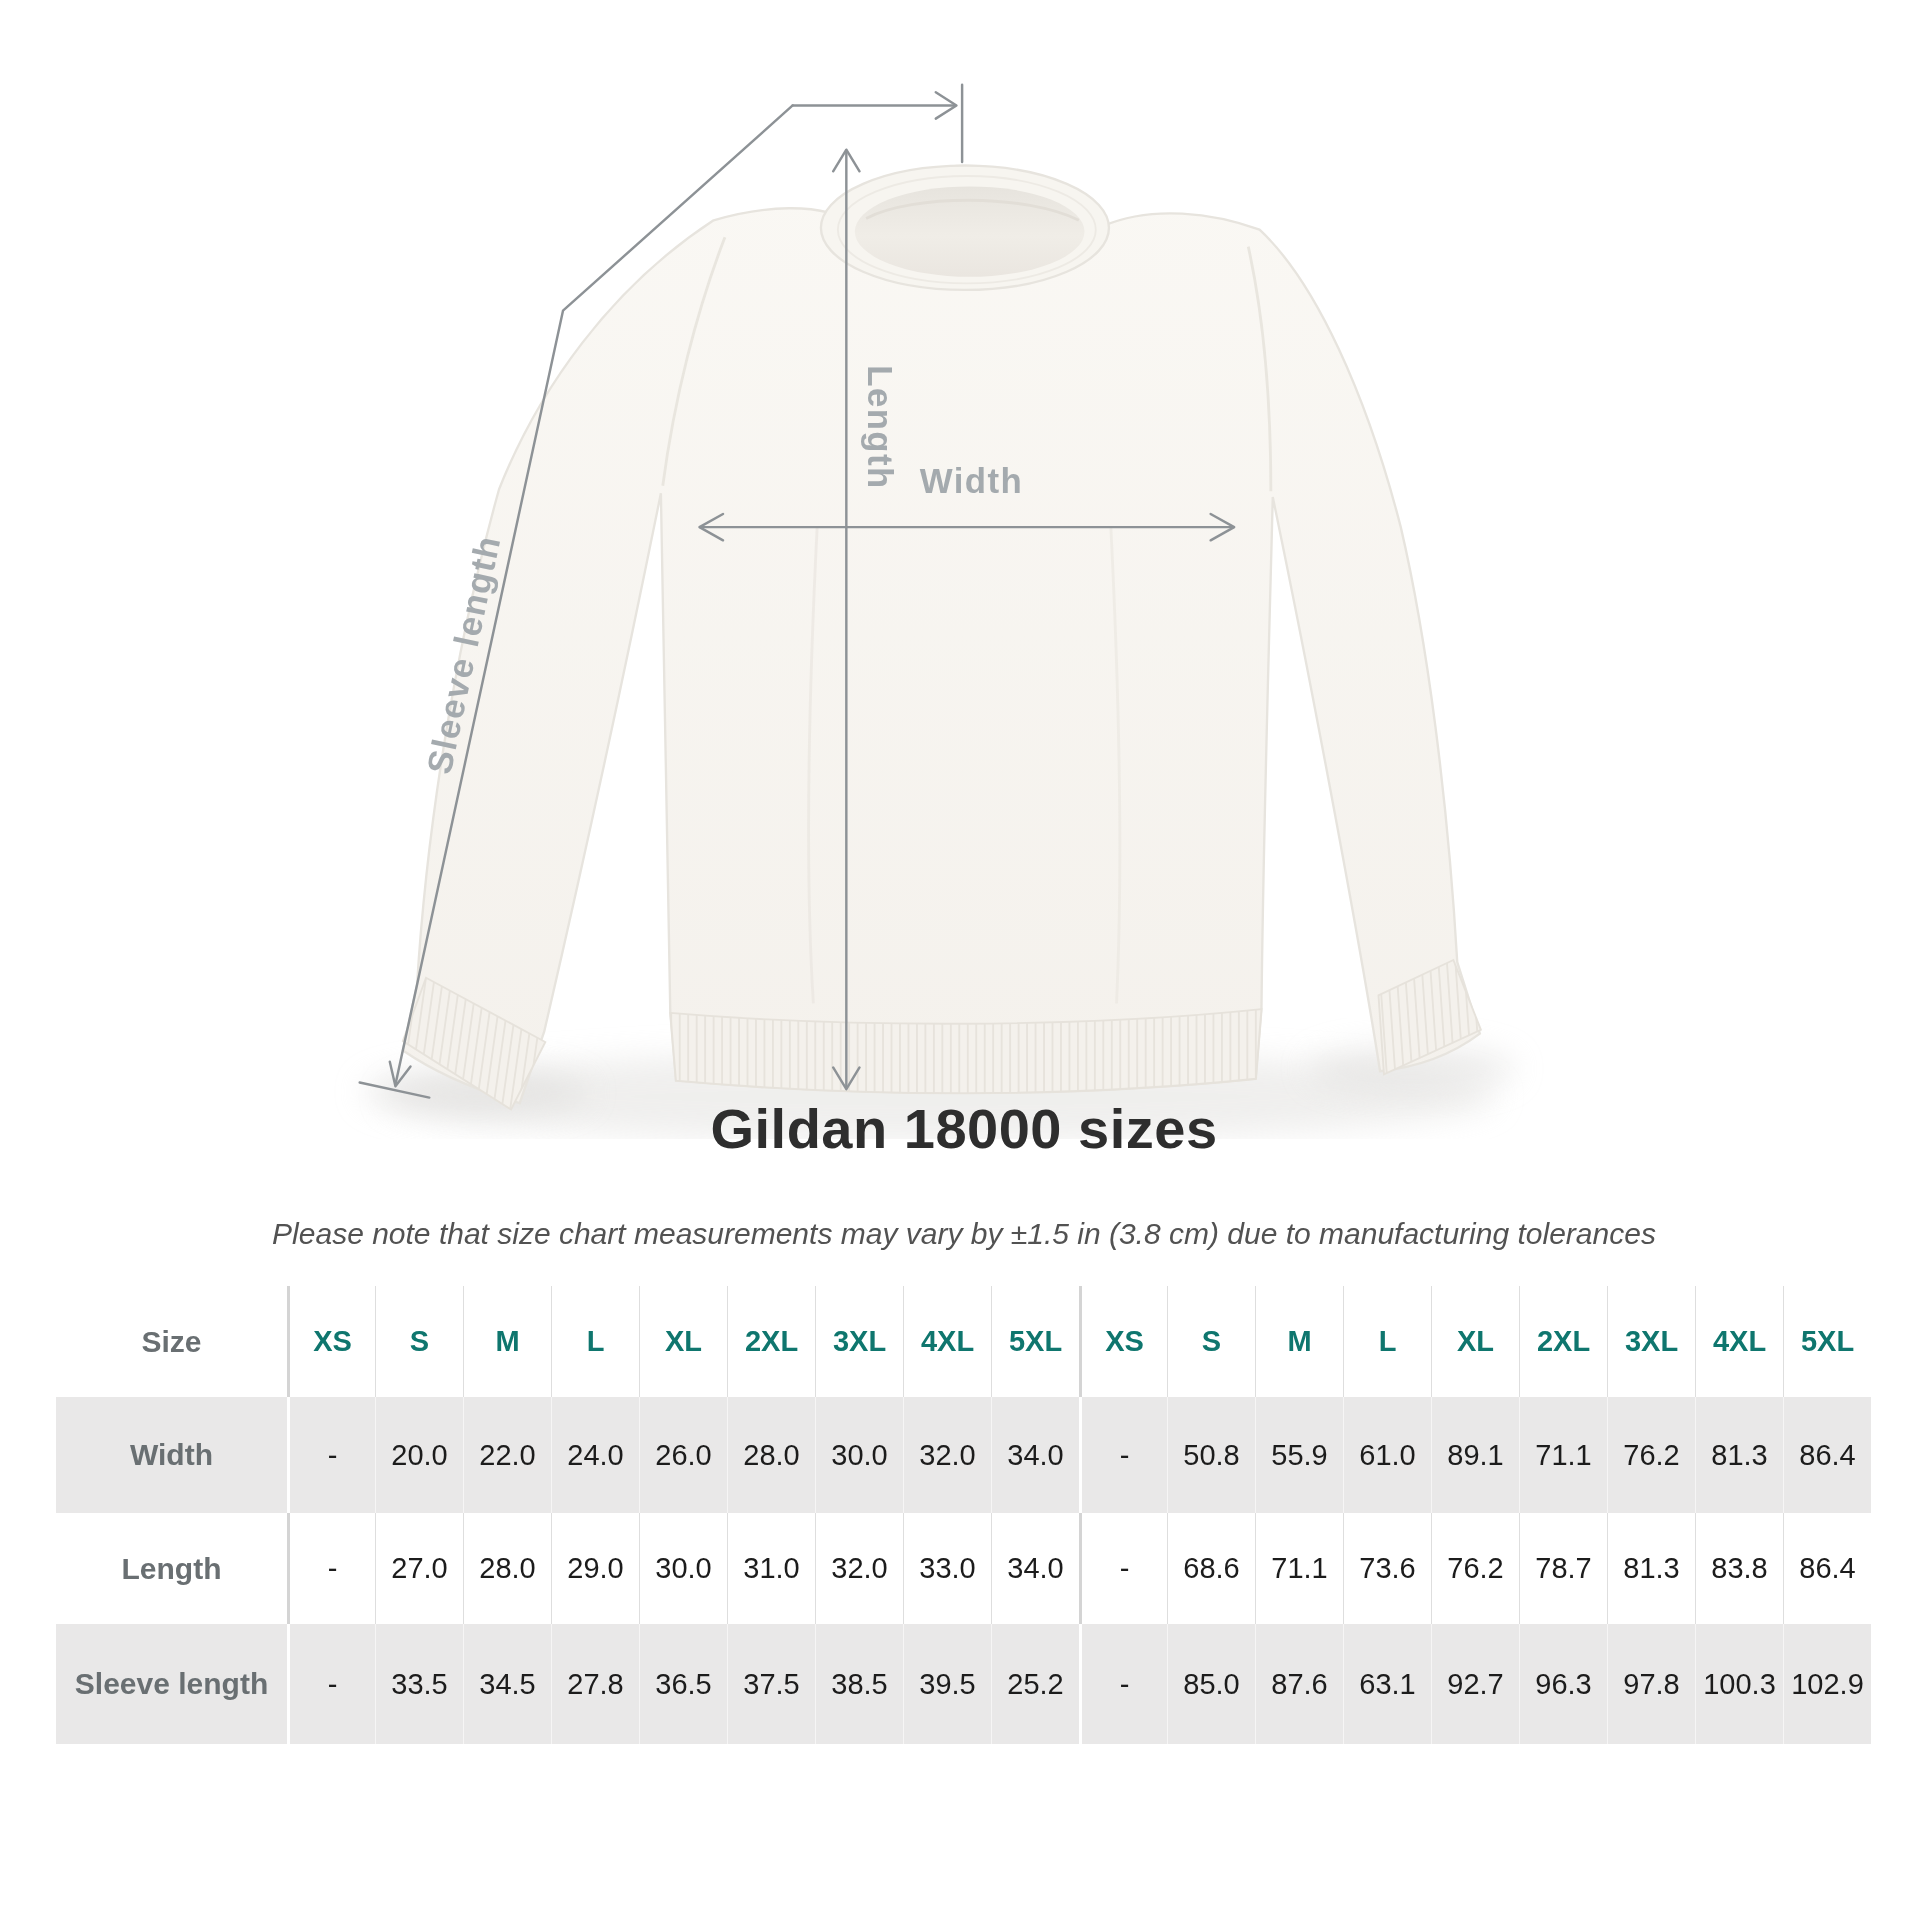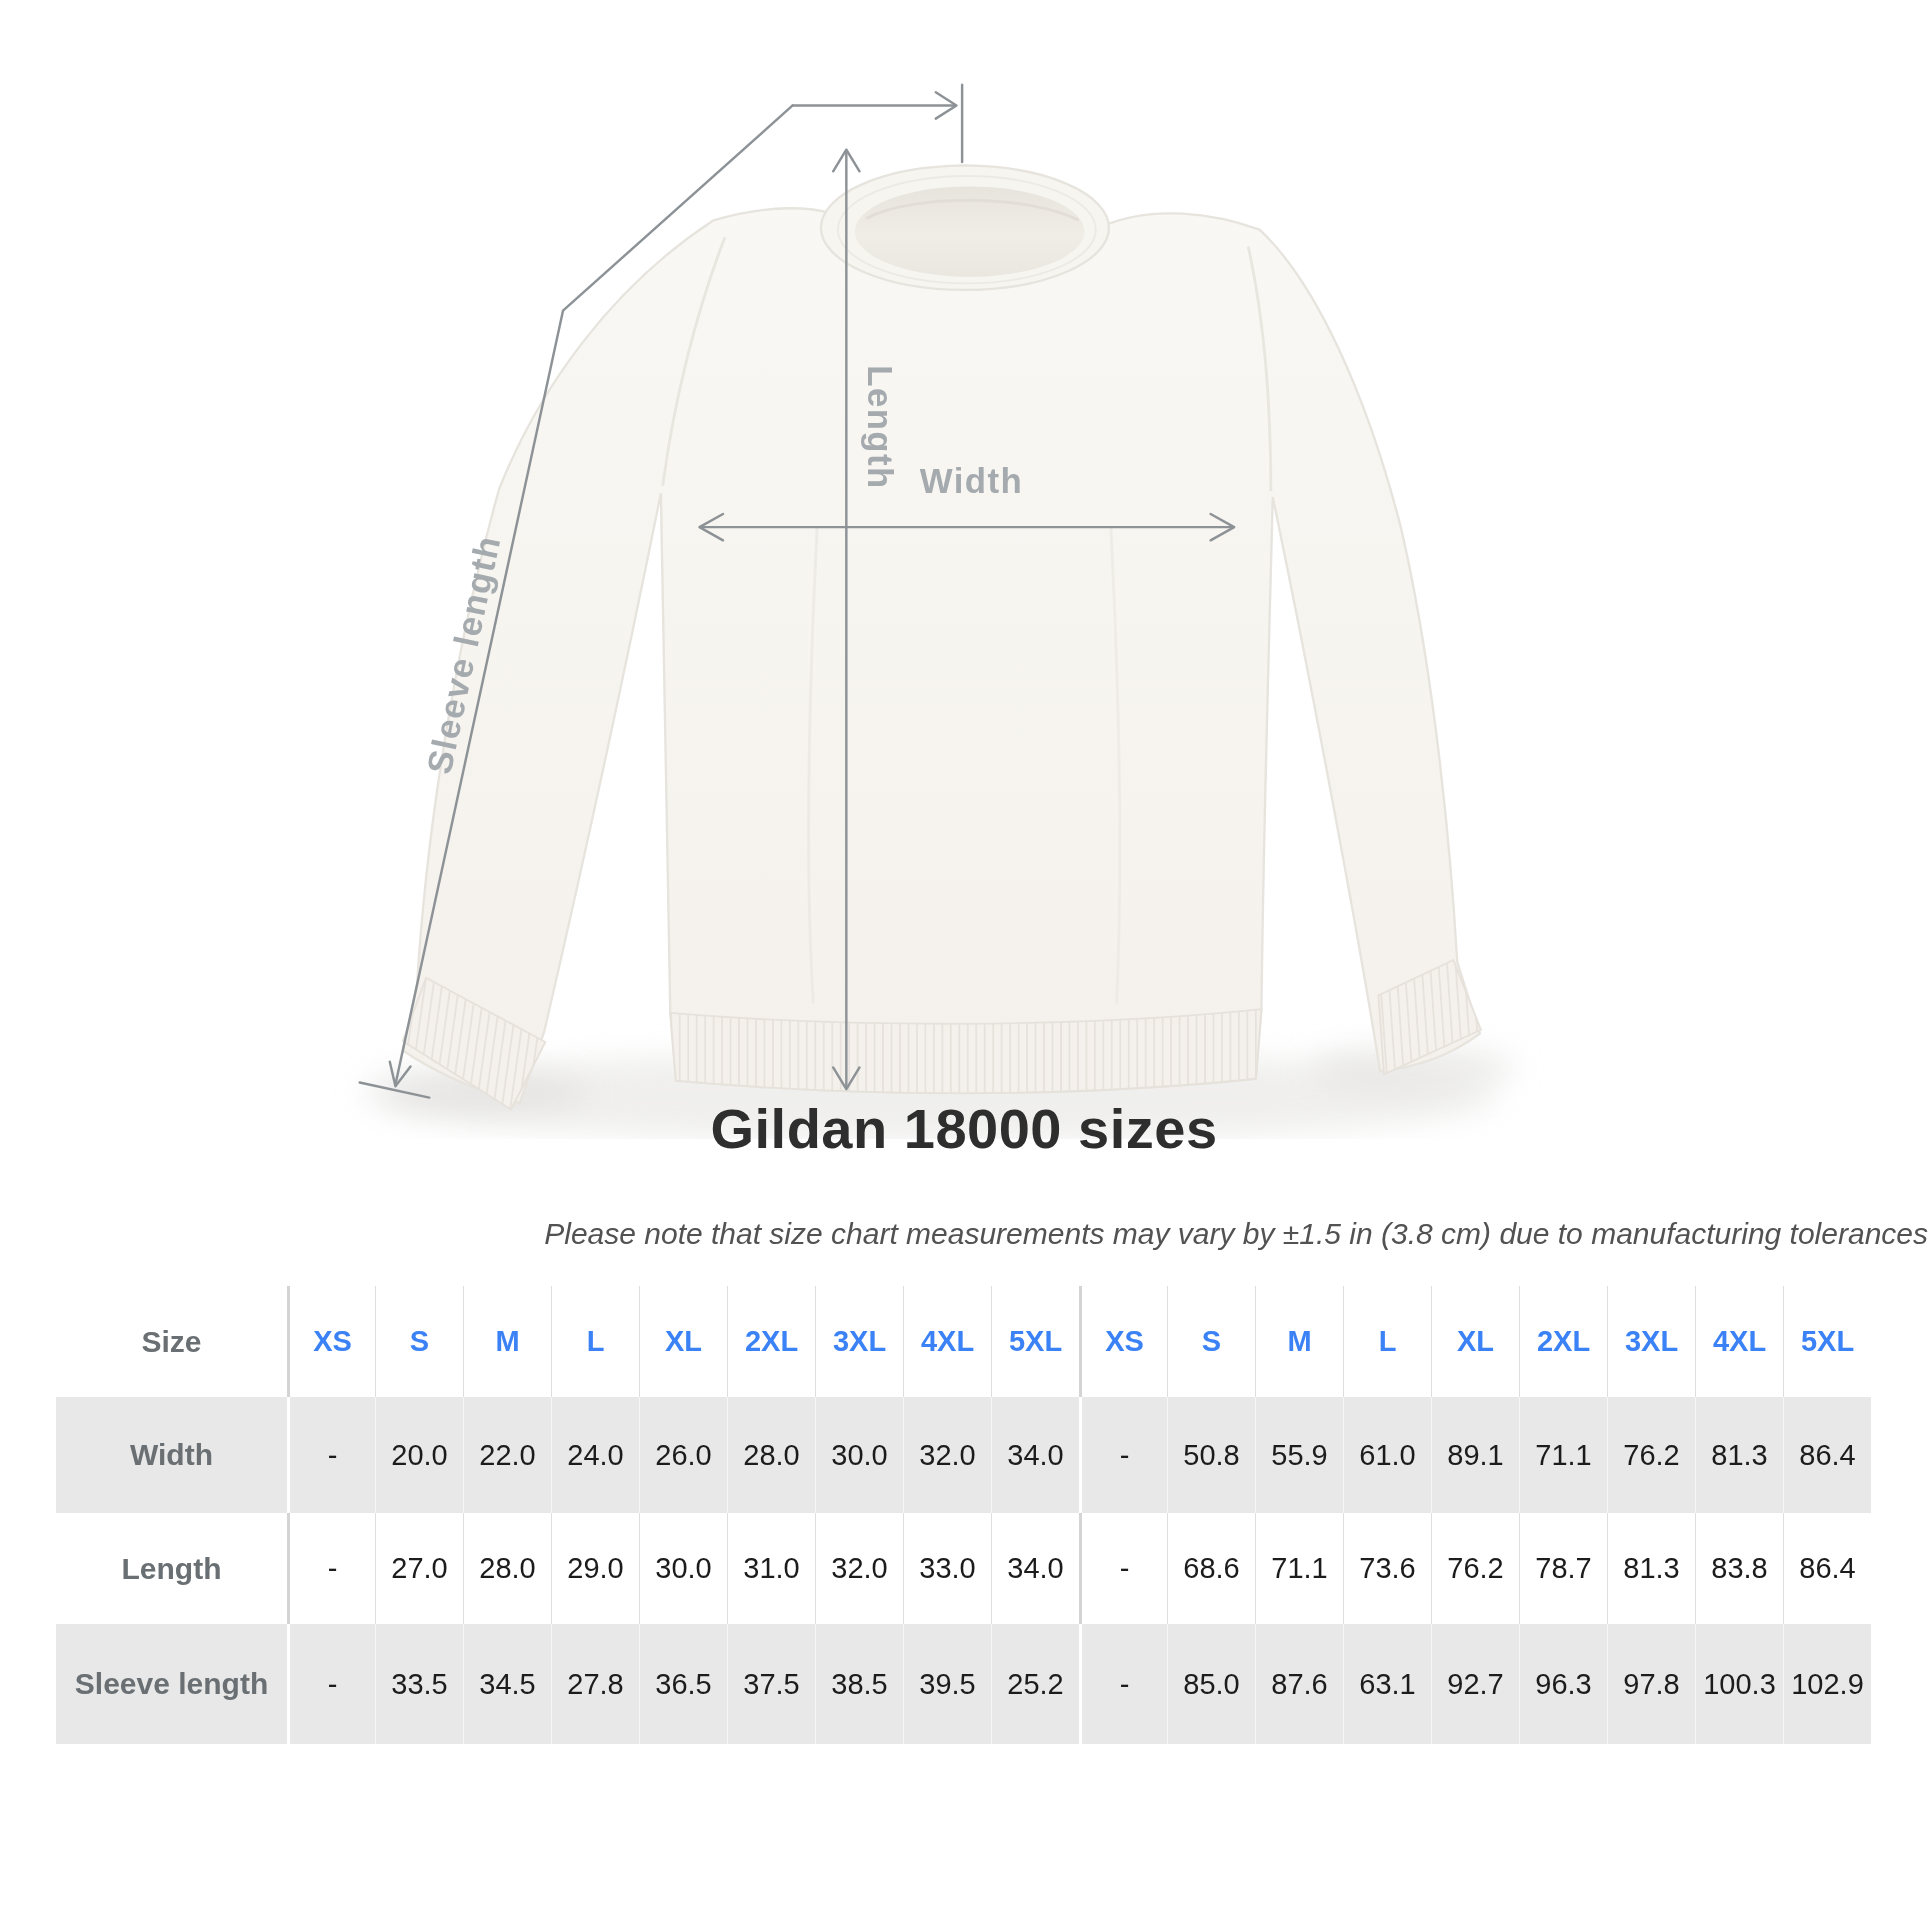--- a/index.html
+++ b/index.html
@@ -8,21 +8,21 @@
     font-family:"Liberation Sans","DejaVu Sans",sans-serif;
   }
   
   .diagram-wrap{position:absolute;left:0;top:0;width:1928px;height:1139px;}
   
   .title{
     position:absolute;left:0;top:1096px;width:1928px;text-align:center;
     font-size:56px;font-weight:bold;color:#2e2e2e;letter-spacing:0.5px;
   }
   .subtitle{
-    position:absolute;left:0;top:1217px;width:1928px;text-align:right;
+    position:absolute;left:0;top:1217px;width:1928px;text-align:center;
     font-size:30px;font-style:italic;color:#525252;
   }
   
   .size-table{
     position:absolute;left:56px;top:1286px;width:1815px;height:589px;
     border-radius:24.5px;overflow:hidden;background:#ffffff;
   }
   .band{
     height:132px;background:#e9e8e8;display:grid;
     grid-template-columns:231px 1fr 1fr;
@@ -38,21 +38,21 @@
   .trow.r2{height:111px;}
   .trow.r3{height:120px;}
   .cell{
     display:flex;align-items:center;justify-content:center;
     border-left:0.9px solid var(--sep);
     font-size:29px;color:#1c1c1c;
   }
   .cell:first-child{border-left:none;}
   .cell.major{border-left-width:3.8px;border-left-color:var(--sepmajor);}
   .cell.lbl{font-weight:bold;color:#696f72;font-size:30px;}
-  .cell.colhdr{font-weight:bold;color:#3b82f6;font-size:29px;}
+  .cell.colhdr{font-weight:bold;color:#0f766e;font-size:29px;}
 </style>
 </head>
 <body>
 
 <div class="page">
 
   <div class="diagram-wrap">
     <svg width="1928" height="1139" viewBox="0 0 2048 1210">
       <defs>
         <linearGradient id="fab" x1="0" y1="0" x2="0" y2="1">

